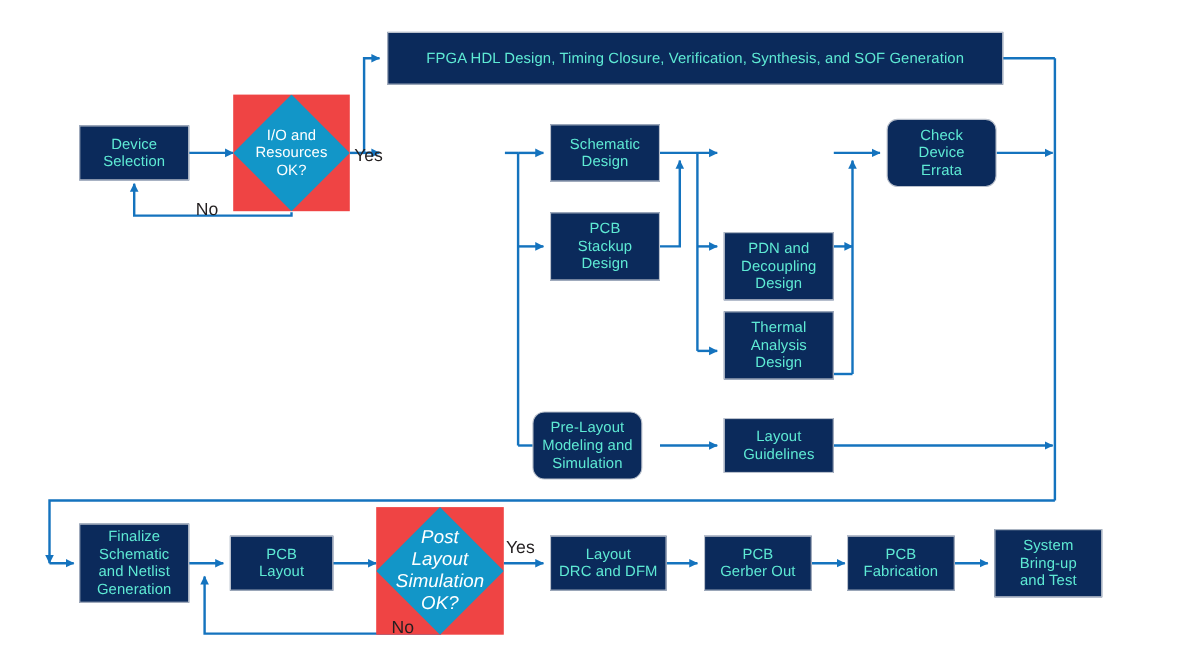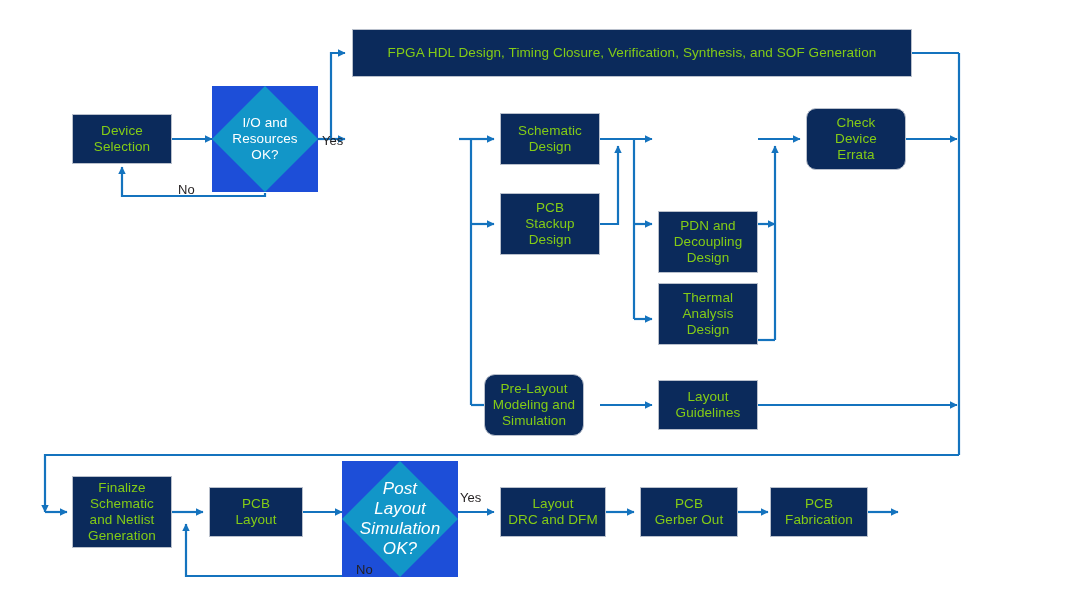--- a/index.html
+++ b/index.html
@@ -1,26 +1,26 @@
 <!DOCTYPE html>
 <html><head>
 <meta charset="utf-8">
 <style>
   html,body{margin:0;padding:0;background:#ffffff;}
   #stage{position:relative;width:1072px;height:603px;background:#ffffff;
          font-family:"Liberation Sans","DejaVu Sans",sans-serif;overflow:hidden;}
   .node{position:absolute;box-sizing:border-box;display:flex;align-items:center;
-        justify-content:center;text-align:center;color:#84cc16;line-height:1.18;
+        justify-content:center;text-align:center;color:#5eead4;line-height:1.18;
         font-size:13.5px;letter-spacing:.1px;}
   .proc{background:#0b2a5b;border:1px solid #b9c0cc;padding:2px 4px;}
-  .dec{background:#1d4ed8;color:#ffffff;font-size:13.5px;}
+  .dec{background:#ef4444;color:#ffffff;font-size:13.5px;}
   .dec .dtext{position:relative;z-index:2;}
   .diamond-shape{position:absolute;inset:0;background:#1296c8;
         clip-path:polygon(50% 0,100% 50%,50% 100%,0 50%);}
-  .lbl{position:absolute;color:#231f20;font-size:13px;white-space:nowrap;}
+  .lbl{position:absolute;color:#231f20;font-size:16px;white-space:nowrap;}
   svg.wires{position:absolute;left:0;top:0;width:1072px;height:603px;}
   .wire{stroke:#1473be;stroke-width:2.2;fill:none;}
   .wirehead{fill:#1473be;}
 </style>
 </head>
 <body>
 
 <div id="stage">
 
   <svg class="wires" viewBox="0 0 1072 603">
@@ -119,19 +119,20 @@
     <div class="diamond-shape"></div>
     <span class="dtext">Post<br>Layout<br>Simulation<br>OK?</span>
   </div>
 
   <div class="node proc" style="left:500px;top:487px;width:106px;height:50px;">Layout<br>DRC and DFM</div>
 
   <div class="node proc" style="left:640px;top:487px;width:98px;height:50px;">PCB<br>Gerber Out</div>
 
   <div class="node proc" style="left:770px;top:487px;width:98px;height:50px;">PCB<br>Fabrication</div>
 
+  <div class="node proc" style="left:904px;top:481px;width:98px;height:62px;">System<br>Bring-up<br>and Test</div>
 
   <span class="lbl" style="left:322px;top:133px;">Yes</span>
   <span class="lbl" style="left:178px;top:182px;">No</span>
   <span class="lbl" style="left:460px;top:490px;">Yes</span>
   <span class="lbl" style="left:356px;top:562px;">No</span>
 
 </div>
 
 </body></html>

